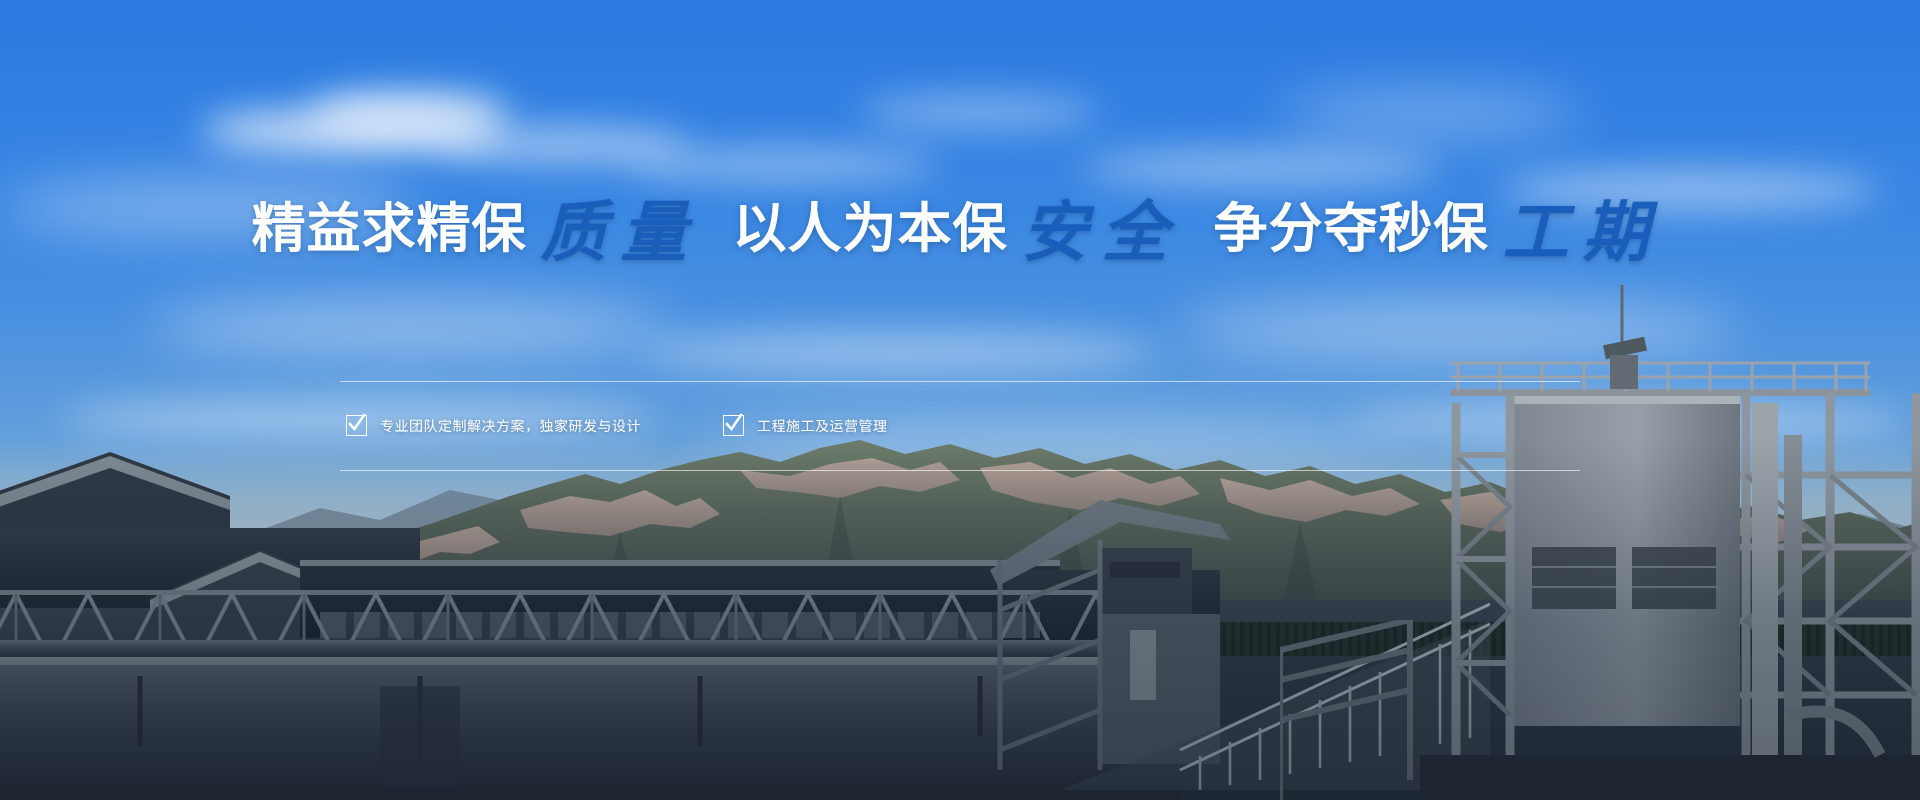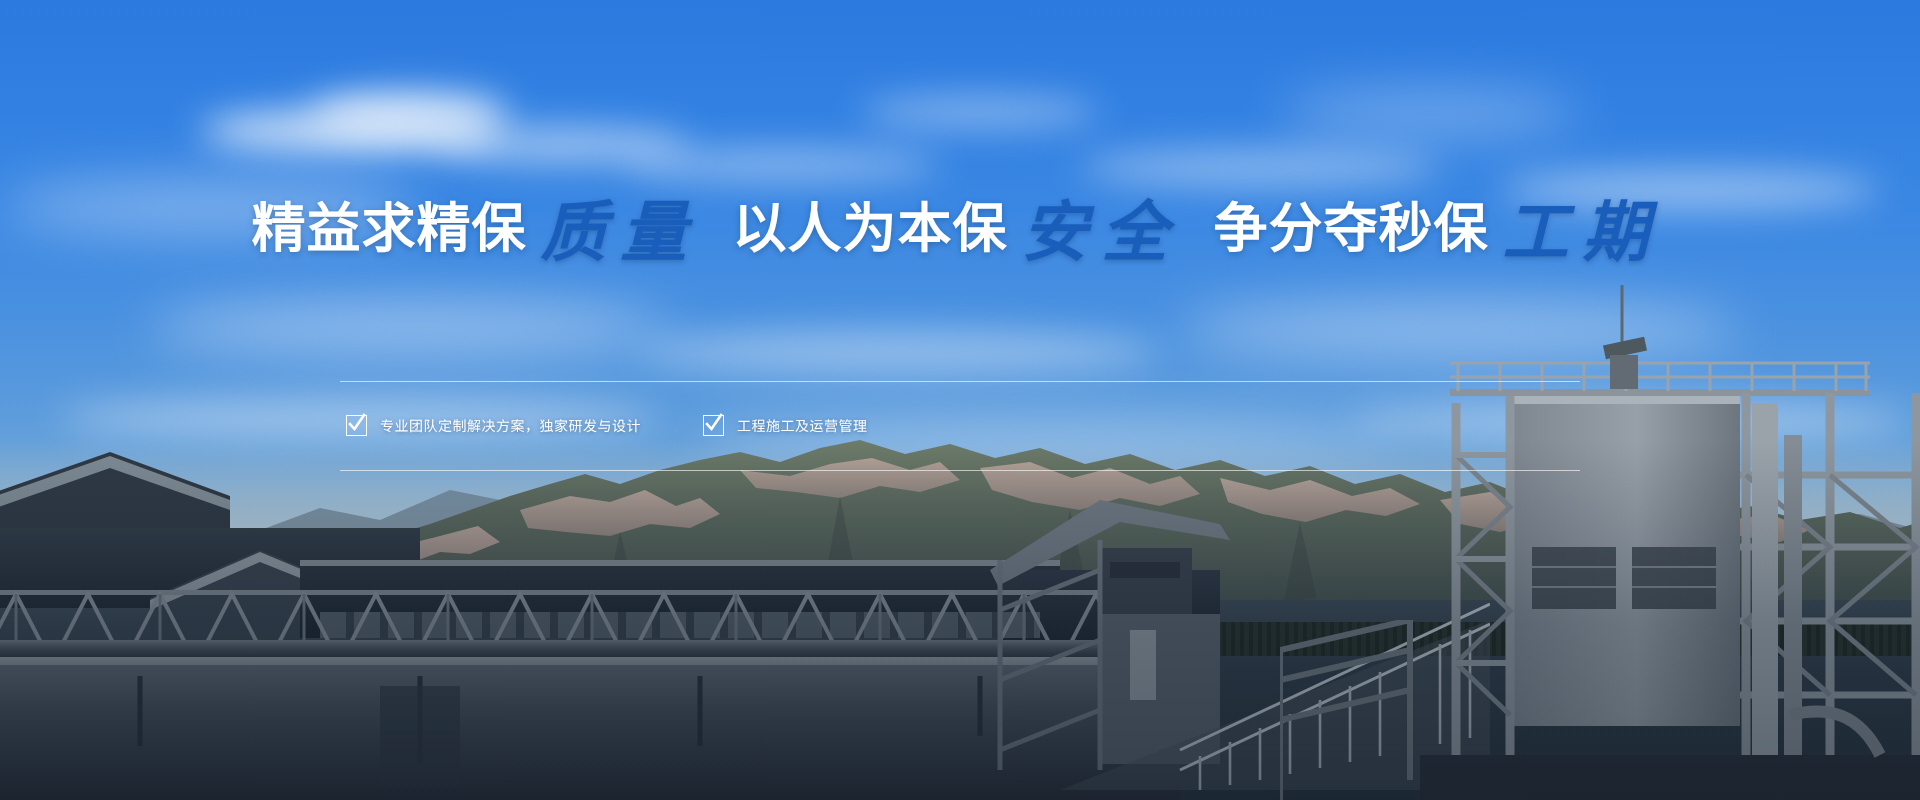--- a/index.html
+++ b/index.html
@@ -133,21 +133,21 @@
   .feature{
     display:flex;align-items:center;
     color:#ffffff;
     font-size:14px;
     font-family:"Liberation Sans","DejaVu Sans",sans-serif;
     letter-spacing:.5px;
     text-shadow:0 1px 4px rgba(10,40,80,.45);
     white-space:nowrap;
   }
   .f1{margin-left:6px;}
-  .f2{margin-left:62px;font-family:Liberation Mono, monospace;}
+  .f2{margin-left:82px;font-family:Liberation Mono, monospace;}
   .f3{margin-left:56px;}
 
   .chk{
     width:19px;height:19px;
     border:1.6px solid #ffffff;
     margin-right:13px;
     position:relative;
     flex:0 0 auto;
   }
   .chk svg{position:absolute;left:1px;top:-3px;}

